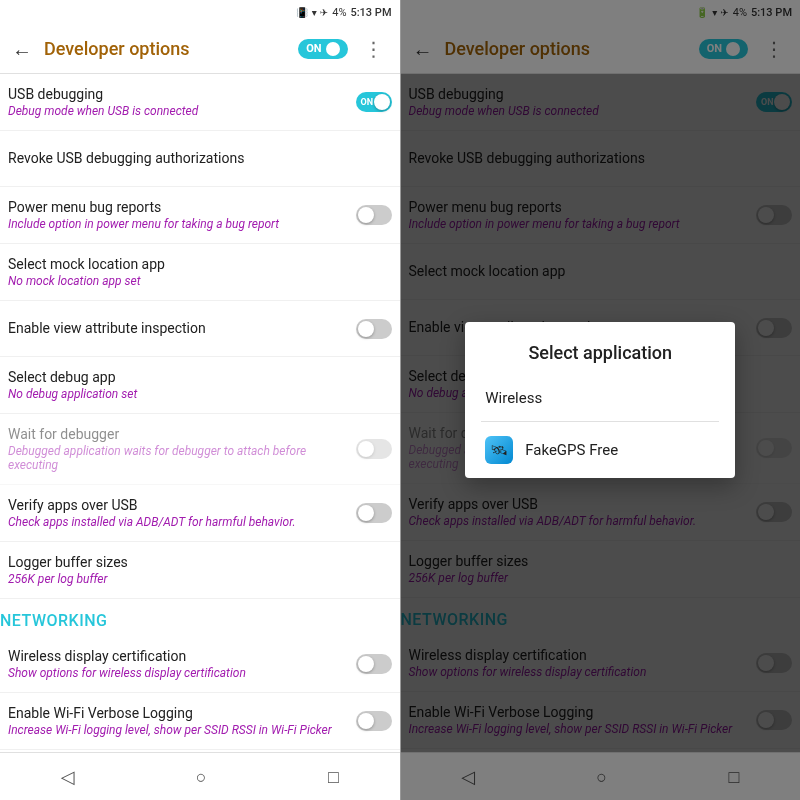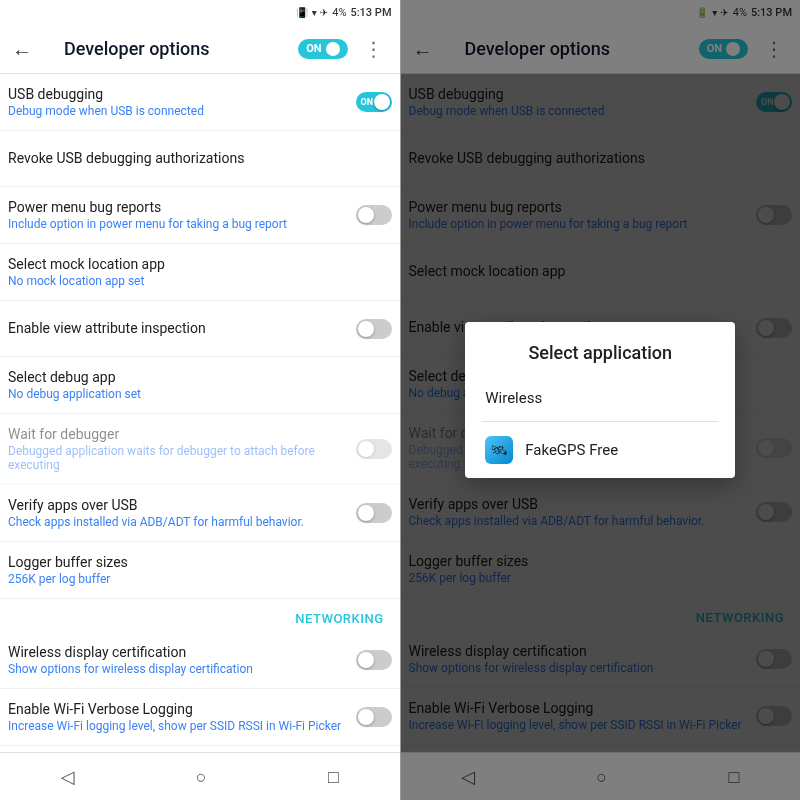--- a/index.html
+++ b/index.html
@@ -65,22 +65,21 @@
       color: #333;
       cursor: pointer;
       margin-right: 8px;
       padding: 4px;
     }
 
     .top-title {
       flex: 1;
       font-size: 18px;
       font-weight: 500;
-      color: #0f172a;
-      margin-left: 20px;
+      color: #a16207;
     }
 
     .toggle-on {
       background: #26c6da;
       border-radius: 12px;
       padding: 3px 8px;
       color: white;
       font-size: 11px;
       font-weight: bold;
       margin-right: 8px;
@@ -128,21 +127,22 @@
     }
 
     .setting-title {
       font-size: 14px;
       color: #212121;
       margin-bottom: 2px;
     }
 
     .setting-subtitle {
       font-size: 12px;
-      color: #3b82f6;
+      color: #a21caf;
+      font-style: italic;
     }
 
     .toggle-switch {
       width: 36px;
       height: 20px;
       border-radius: 10px;
       position: relative;
       flex-shrink: 0;
     }
 
@@ -179,26 +179,25 @@
       color: white;
       display: flex;
       align-items: center;
       justify-content: flex-start;
       padding-left: 5px;
       height: 100%;
       border-radius: 10px;
     }
 
     .section-header {
-      padding: 12px 16px 6px;
-      font-size: 13px;
+      padding: 12px 0 6px;
+      font-size: 16px;
       color: #26c6da;
       font-weight: 500;
       letter-spacing: 0.5px;
-      text-align: right;
     }
 
     
     .bottom-nav {
       height: 48px;
       background: #fff;
       border-top: 1px solid #e0e0e0;
       display: flex;
       align-items: center;
       justify-content: space-around;

